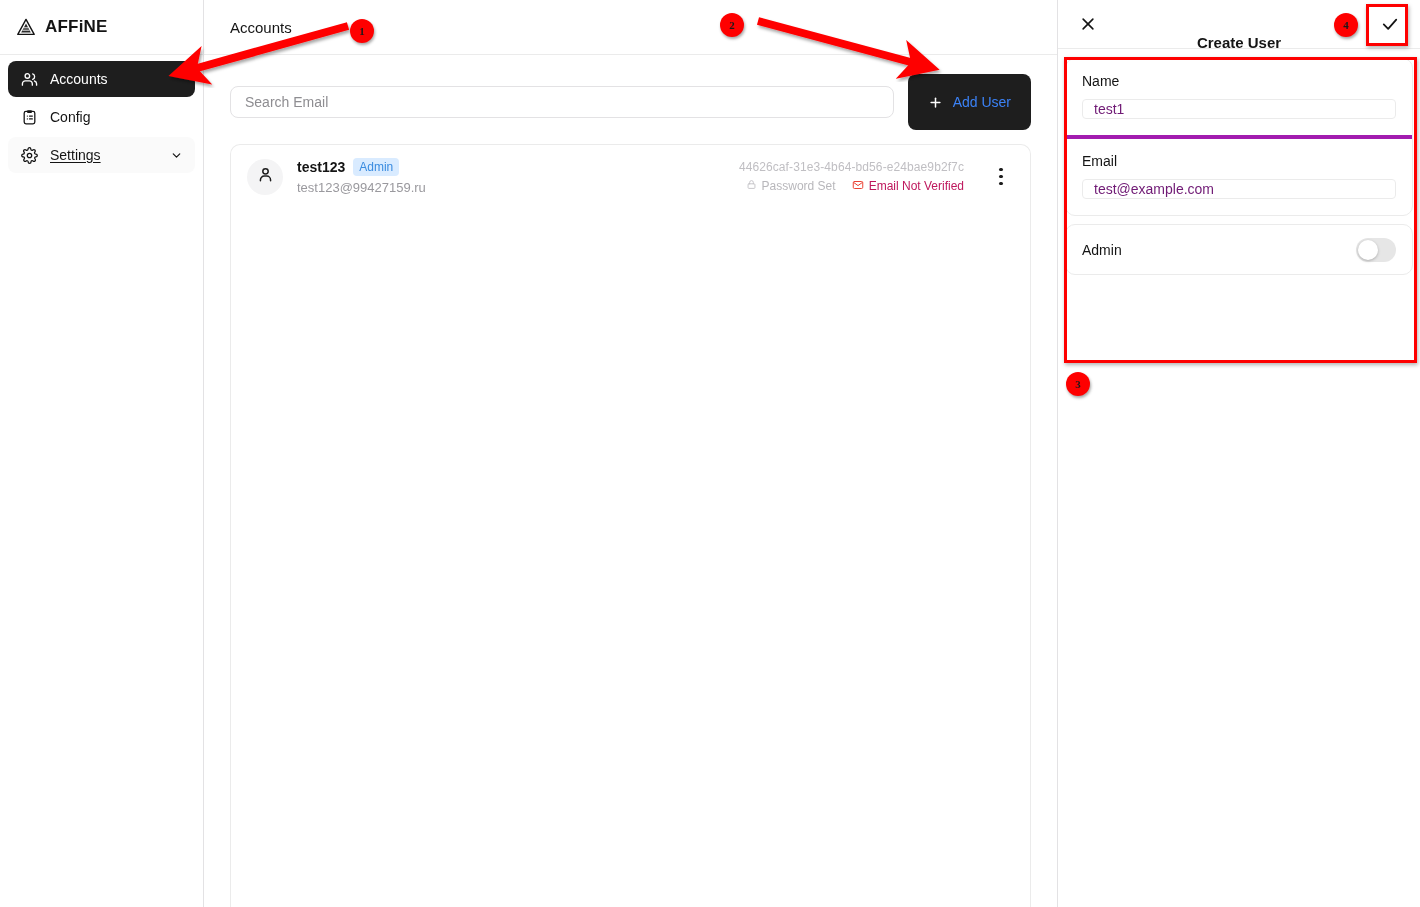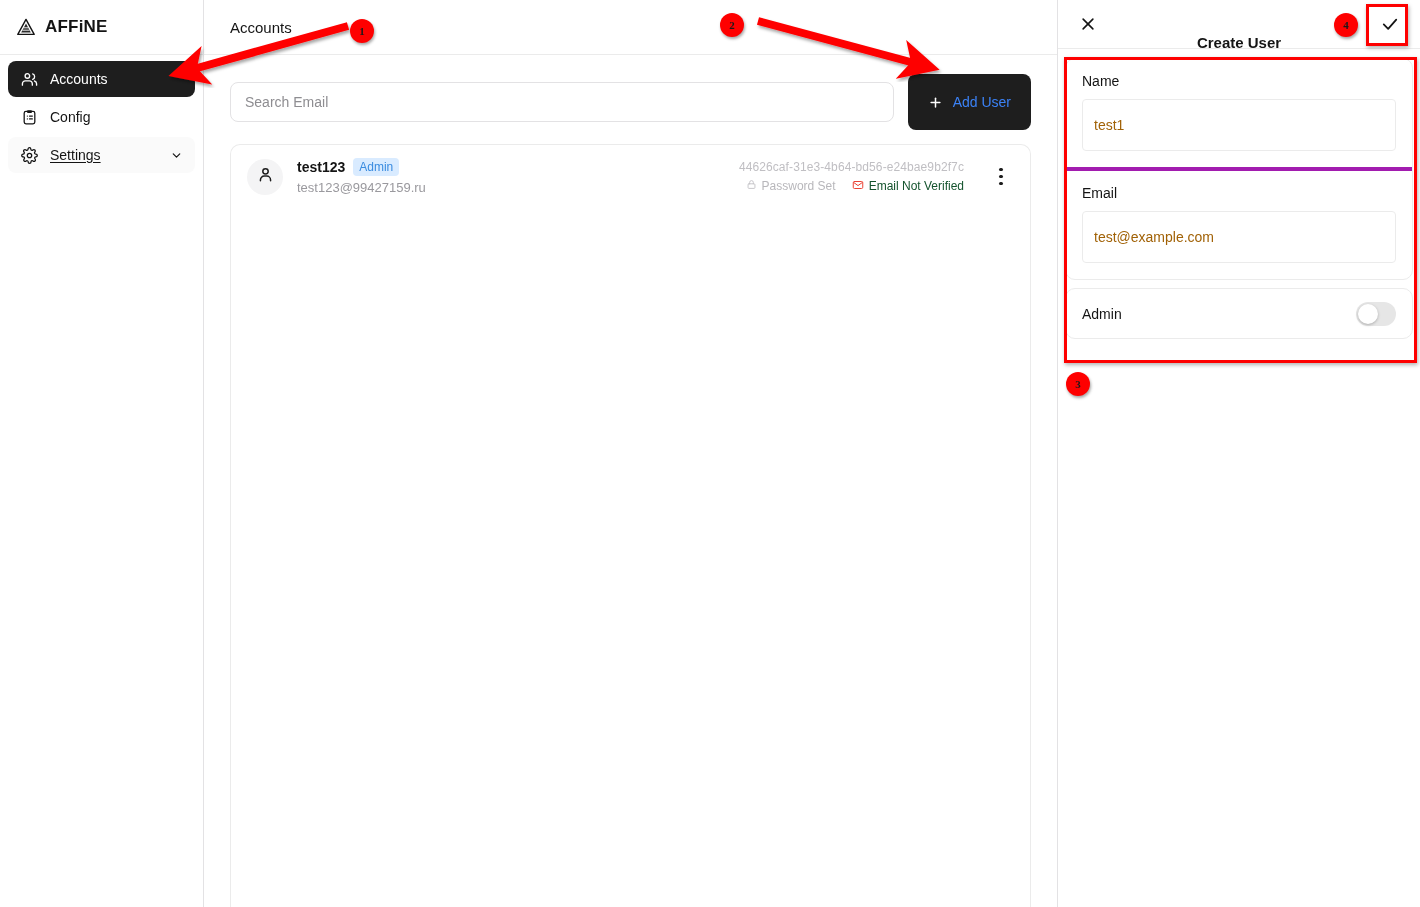--- a/index.html
+++ b/index.html
@@ -107,21 +107,21 @@
     color: #141414;
   }
   .toolbar {
     display: flex;
     align-items: center;
     gap: 14px;
     padding: 19px 26px 0 26px;
   }
   .search-box {
     flex: 1 1 auto;
-    height: 40px;
+    height: 32px;
     border: 1px solid #e3e2e4;
     border-radius: 8px;
     display: flex;
     align-items: center;
     padding: 0 14px;
     box-sizing: border-box;
     background: #fff;
     font-size: 14px;
     color: #8e8d91;
   }
@@ -182,21 +182,21 @@
   .user-meta {
     display: flex;
     flex-direction: column;
     align-items: flex-end;
     gap: 5px;
   }
   .user-id { font-size: 12px; color: #c0bfc3; letter-spacing: .1px; }
   .status-line { display: flex; align-items: center; gap: 16px; }
   .status { display: flex; align-items: center; gap: 5px; font-size: 12px; }
   .status.pw { color: #b8b7bb; }
-  .status.unverified { color: #14532d; }
+  .status.unverified { color: #be185d; }
   .more-btn {
     flex: 0 0 auto;
     width: 26px; height: 26px;
     margin-left: 10px;
     display: flex;
     align-items: center;
     justify-content: center;
     cursor: pointer;
   }
   .dot { width: 3.2px; height: 3.2px; border-radius: 50%; background: #1e1e1e; }
@@ -250,29 +250,29 @@
   .form-field {
     padding: 14px 16px 16px 16px;
   }
   .form-field + .form-field { border-top: 4px solid #a21caf; }
   .field-label {
     font-size: 14px;
     color: #141414;
     margin-bottom: 10px;
   }
   .field-input {
-    height: 52px;
+    height: 20px;
     border: 1px solid #ebebeb;
     border-radius: 4px;
     display: flex;
     align-items: center;
     padding: 0 11px;
     box-sizing: border-box;
     font-size: 14px;
-    color: #a16207;
+    color: #701a75;
     background: #fff;
   }
   .toggle-group {
     margin-top: 8px;
     border: 1px solid #ebebeb;
     border-radius: 10px;
     height: 51px;
     display: flex;
     align-items: center;
     padding: 0 16px;

